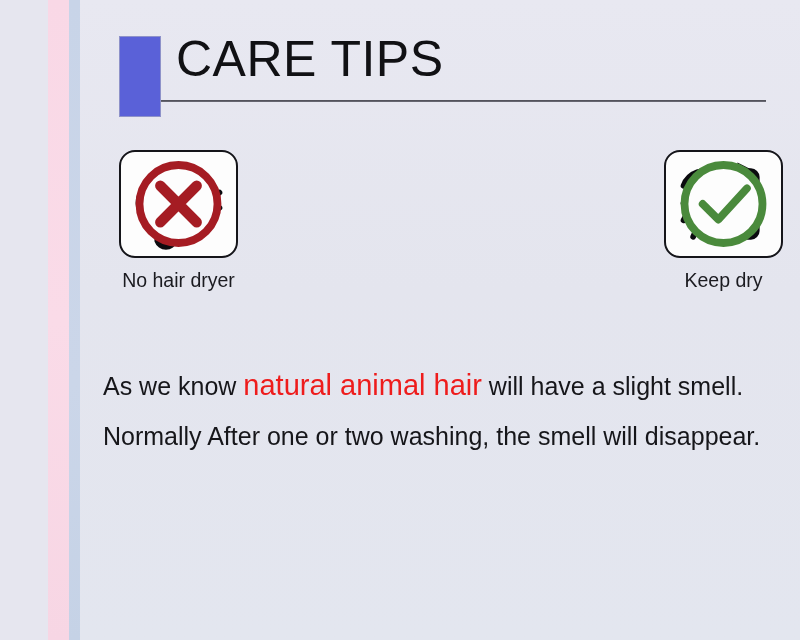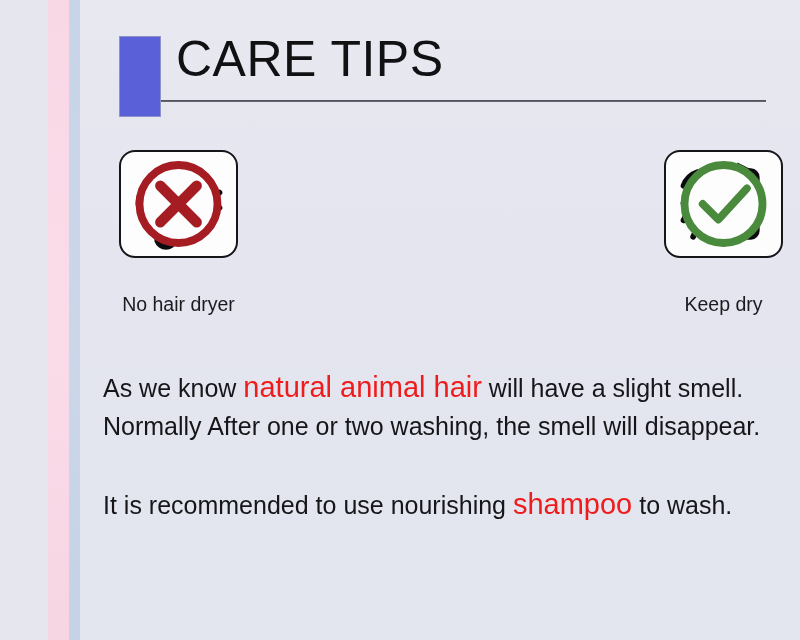--- a/index.html
+++ b/index.html
@@ -95,21 +95,20 @@
     top: 150px;
     width: 664px;
     display: flex;
     justify-content: space-between;
   }
   .icon-cell {
     width: 119px;
     display: flex;
     flex-direction: column;
     align-items: center;
-    gap: 24px;
   }
   .icon-box {
     position: relative;
     width: 119px;
     height: 108px;
     background: #fdfdfd;
     border: 2px solid #15151a;
     border-radius: 16px;
     box-sizing: border-box;
   }
@@ -132,24 +131,24 @@
     font-size: 19.5px;
     color: #1b1b20;
     white-space: nowrap;
     text-align: center;
   }
 
   
   .body-copy {
     position: absolute;
     left: 55px;
-    top: 368px;
+    top: 360px;
     width: 690px;
     font-size: 25px;
-    line-height: 38px;
+    line-height: 50px;
     color: #16161a;
   }
   .para { margin: 0; }
   .para + .para { margin-top: 40px; }
   .hl {
     color: #ee1c1c;
     font-size: 29px;
   }
 </style>
 </head>
@@ -216,16 +215,15 @@
           <path d="M12 20 L18 26 L29 14" fill="none" stroke="#4a8a3c" stroke-width="3" stroke-linecap="round" stroke-linejoin="round"></path>
         </svg>
       </div>
       <div class="icon-label">Keep dry</div>
     </div>
 
   </div>
 
   <div class="body-copy">
     <p class="para"><span>As we know </span><span class="hl">natural animal hair</span><span> will have a slight smell. Normally After one or two washing, the smell will disappear.</span></p>
-    <p class="para"><span>It is recommended to use nourishing </span><span class="hl">shampoo</span><span> to wash.</span></p>
   </div>
 
 </div>
 
 </body></html>

